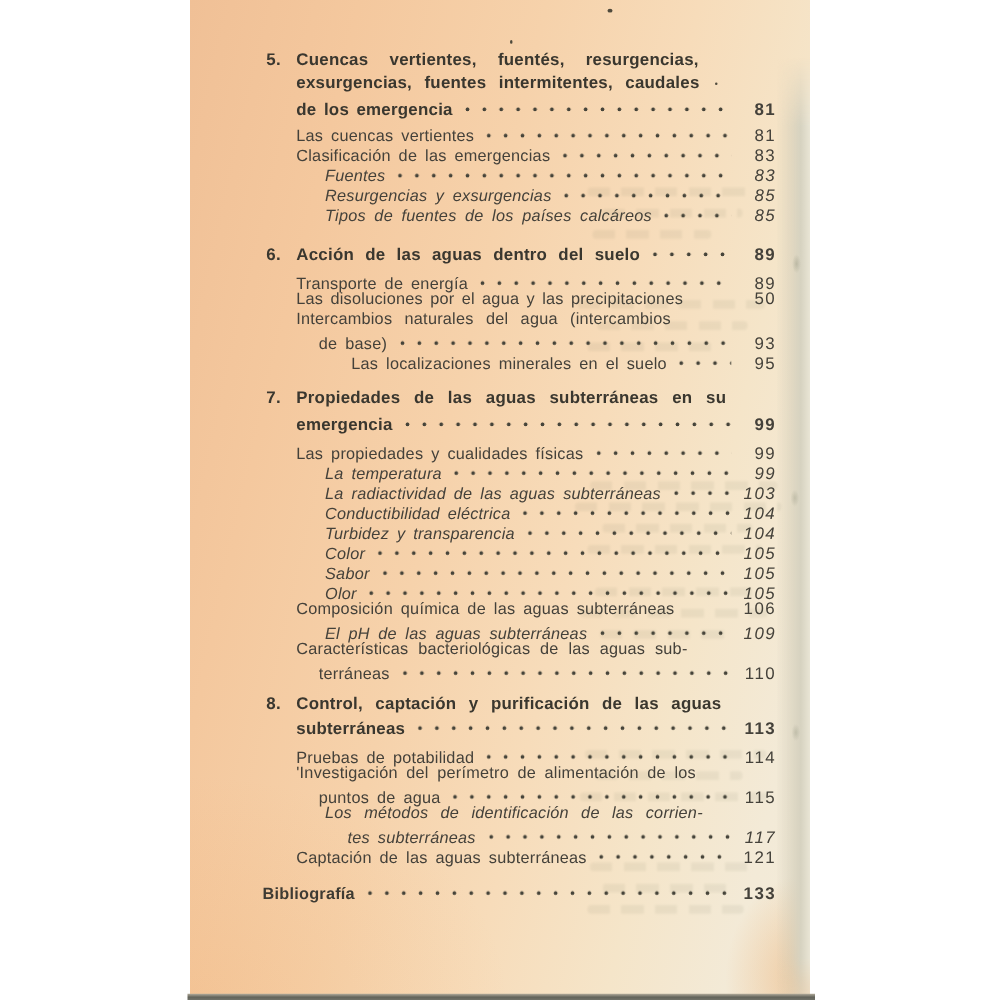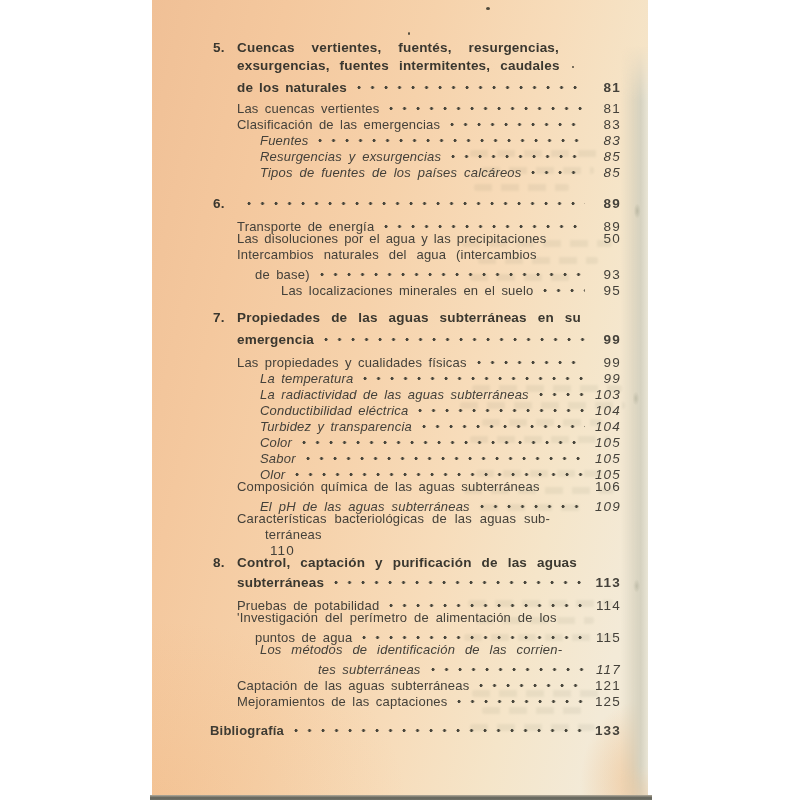--- a/index.html
+++ b/index.html
@@ -73,21 +73,21 @@
 <div class="page">
   <div class="rows">
       <div class="row s-b ind-sec" style="margin-top: 0px;">
         <span class="num">5.</span>
         <span class="txt" style="word-spacing: 13px;">Cuencas  vertientes,  fuentés,  resurgencias,</span>
       </div>
       <div class="row s-b ind-entry" style="margin-top: 2px;">
         <span class="txt" style="word-spacing: 6px;">exsurgencias, fuentes intermitentes, caudales</span>
       </div>
       <div class="row s-b ind-entry" style="margin-top: 2px;">
-        <span class="txt" style="word-spacing: 2px;">de los naturales</span>
+        <span class="txt" style="word-spacing: 2px;">de los emergencia</span>
         <span class="lead"></span>
         <span class="pg">81</span>
       </div>
       <div class="row s-r ind-entry" style="margin-top: 5px;">
         <span class="txt" style="word-spacing: 2.5px;">Las cuencas vertientes</span>
         <span class="lead"></span>
         <span class="pg">81</span>
       </div>
       <div class="row s-r ind-entry" style="margin-top: 0px;">
         <span class="txt" style="word-spacing: 2.5px;">Clasificación de las emergencias</span>
@@ -104,20 +104,21 @@
         <span class="lead"></span>
         <span class="pg">85</span>
       </div>
       <div class="row s-i ind-sub" style="margin-top: 0px;">
         <span class="txt" style="word-spacing: 3px;">Tipos de fuentes de los países calcáreos</span>
         <span class="lead"></span>
         <span class="pg">85</span>
       </div>
       <div class="row s-b ind-sec" style="margin-top: 15px;">
         <span class="num">6.</span>
+        <span class="txt" style="word-spacing: 5px;">Acción de las aguas dentro del suelo</span>
         <span class="lead"></span>
         <span class="pg">89</span>
       </div>
       <div class="row s-r ind-entry" style="margin-top: 7px;">
         <span class="txt" style="word-spacing: 2.5px;">Transporte de energía</span>
         <span class="lead"></span>
         <span class="pg">89</span>
       </div>
       <div class="row s-r ind-entry" style="margin-top: 0px;">
         <span class="txt" style="word-spacing: 2px;">Las disoluciones por el agua y las precipitaciones</span>
@@ -192,21 +193,21 @@
         <span class="pg">106</span>
       </div>
       <div class="row s-i ind-sub" style="margin-top: 0px;">
         <span class="txt" style="word-spacing: 3px;">El pH de las aguas subterráneas</span>
         <span class="lead"></span>
         <span class="pg">109</span>
       </div>
       <div class="row s-r ind-entry" style="margin-top: 0px;">
         <span class="txt" style="word-spacing: 4px;">Características bacteriológicas de las aguas sub-</span>
       </div>
-      <div class="row s-r ind-wrap1" style="margin-top: 0px; flex-direction: column;">
+      <div class="row s-r ind-wrap1" style="margin-top: 0px;">
         <span class="txt" style="word-spacing: 2.5px;">terráneas</span>
         <span class="lead"></span>
         <span class="pg">110</span>
       </div>
       <div class="row s-b ind-sec" style="margin-top: 12px;">
         <span class="num">8.</span>
         <span class="txt" style="word-spacing: 6px;">Control, captación y purificación de las aguas</span>
       </div>
       <div class="row s-b ind-entry" style="margin-top: 0px;">
         <span class="txt" style="word-spacing: 2px;">subterráneas</span>
@@ -222,34 +223,29 @@
         <span class="txt" style="word-spacing: 3px;">'Investigación del perímetro de alimentación de los</span>
       </div>
       <div class="row s-r ind-wrap1" style="margin-top: 0px;">
         <span class="txt" style="word-spacing: 2.5px;">puntos de agua</span>
         <span class="lead"></span>
         <span class="pg">115</span>
       </div>
       <div class="row s-i ind-sub" style="margin-top: 0px;">
         <span class="txt" style="word-spacing: 6px;">Los métodos de identificación de las corrien-</span>
       </div>
-      <div class="row s-i ind-wrap2" style="margin-top: 0px; margin-left: 40px;">
+      <div class="row s-i ind-wrap2" style="margin-top: 0px;">
         <span class="txt" style="word-spacing: 2.5px;">tes subterráneas</span>
         <span class="lead"></span>
         <span class="pg">117</span>
       </div>
       <div class="row s-r ind-entry" style="margin-top: 0px;">
         <span class="txt" style="word-spacing: 2.5px;">Captación de las aguas subterráneas</span>
         <span class="lead"></span>
         <span class="pg">121</span>
-      </div>
-      <div class="row s-r ind-entry" style="margin-top: 0px;">
-        <span class="txt" style="word-spacing: 2.5px;">Mejoramientos de las captaciones</span>
-        <span class="lead"></span>
-        <span class="pg">125</span>
       </div>
       <div class="row s-bi ind-bib" style="margin-top: 13px;">
         <span class="txt" style="word-spacing: 2px;">Bibliografía</span>
         <span class="lead"></span>
         <span class="pg">133</span>
       </div>
     </div>
   <div class="edge"></div>
   <div class="bstrip"></div>
   <div class="speck" style="left:334px;top:7px;width:4px;height:3px;"></div>

